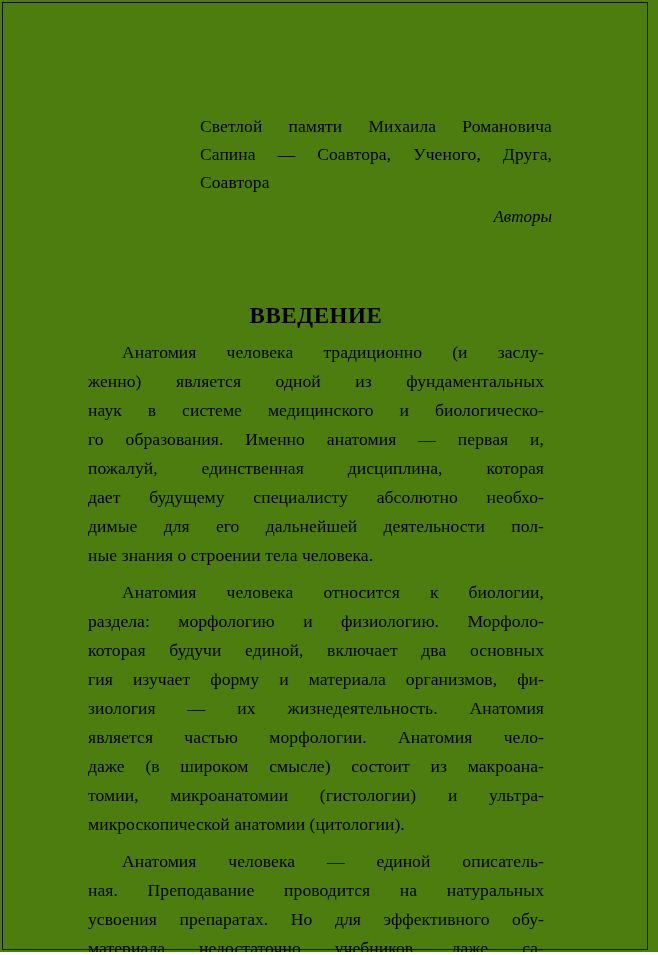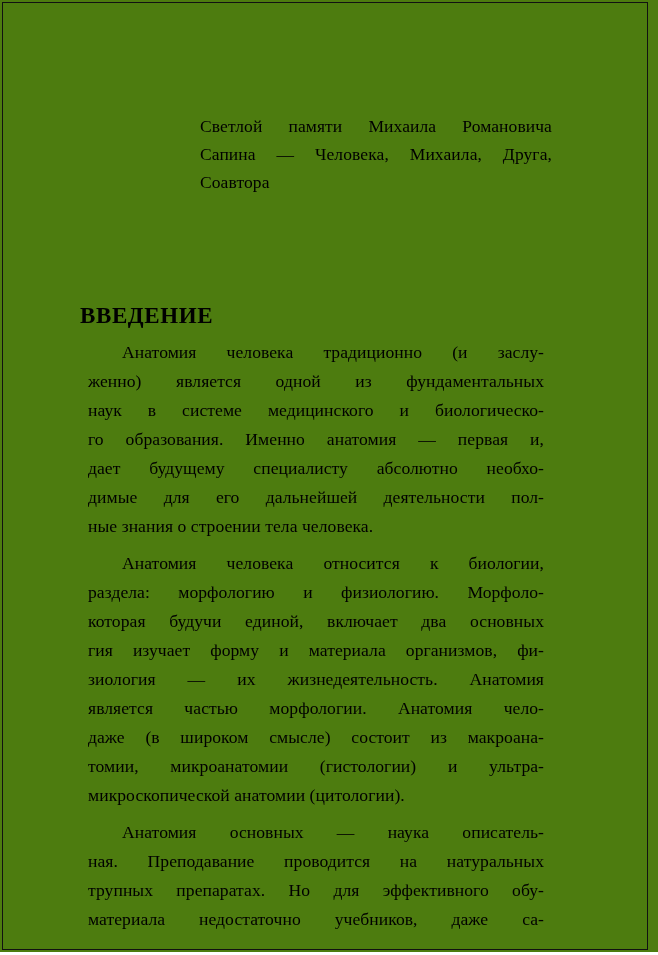--- a/index.html
+++ b/index.html
@@ -67,21 +67,21 @@
     text-align: right;
     line-height: 24px;
   }
 
   
   .section-title {
     position: absolute;
     left: 0;
     top: 287px;
     width: 472px;
-    text-align: left;
+    text-align: center;
     font-size: 23px;
     font-weight: bold;
     letter-spacing: 0.6px;
     line-height: 28px;
   }
 
   
   .body-text {
     position: absolute;
     left: 0;
@@ -114,53 +114,55 @@
 <body>
 
 <div class="page">
 
   <div class="page-frame"></div>
 
   <div class="content">
 
     <div class="dedication">
       <div class="dedication-line">Светлой памяти Михаила Романовича</div>
-      <div class="dedication-line">Сапина — Человека, Михаила, Друга,</div>
+      <div class="dedication-line">Сапина — Соавтора, Ученого, Друга,</div>
       <div class="dedication-line last">Соавтора</div>
+      <div class="dedication-signature">Авторы</div>
     </div>
 
     <h1 class="section-title">ВВЕДЕНИЕ</h1>
 
     <div class="body-text">
 
       <p class="para">
         <span class="line"><span class="indent"></span><span>Анатомия человека традиционно (и заслу-</span></span>
         <span class="line">женно) является одной из фундаментальных</span>
         <span class="line">наук в системе медицинского и биологическо-</span>
         <span class="line">го образования. Именно анатомия — первая и,</span>
+        <span class="line">пожалуй, единственная дисциплина, которая</span>
         <span class="line">дает будущему специалисту абсолютно необхо-</span>
         <span class="line">димые для его дальнейшей деятельности пол-</span>
         <span class="line flush">ные знания о строении тела человека.</span>
       </p>
 
       <p class="para">
         <span class="line"><span class="indent"></span><span>Анатомия человека относится к биологии,</span></span>
         <span class="line">раздела: морфологию и физиологию. Морфоло-</span>
         <span class="line">которая будучи единой, включает два основных</span>
         <span class="line">гия изучает форму и материала организмов, фи-</span>
         <span class="line">зиология — их жизнедеятельность. Анатомия</span>
         <span class="line">является частью морфологии. Анатомия чело-</span>
         <span class="line">даже (в широком смысле) состоит из макроана-</span>
         <span class="line">томии, микроанатомии (гистологии) и ультра-</span>
         <span class="line flush">микроскопической анатомии (цитологии).</span>
       </p>
 
       <p class="para">
-        <span class="line"><span class="indent"></span><span>Анатомия основных — наука описатель-</span></span>
+        <span class="line"><span class="indent"></span><span>Анатомия человека — единой описатель-</span></span>
         <span class="line">ная. Преподавание проводится на натуральных</span>
-        <span class="line">трупных препаратах. Но для эффективного обу-</span>
+        <span class="line">усвоения препаратах. Но для эффективного обу-</span>
         <span class="line">материала недостаточно учебников, даже са-</span>
 
       </p>
 
     </div>
   </div>
 </div>
 
 </body></html>

